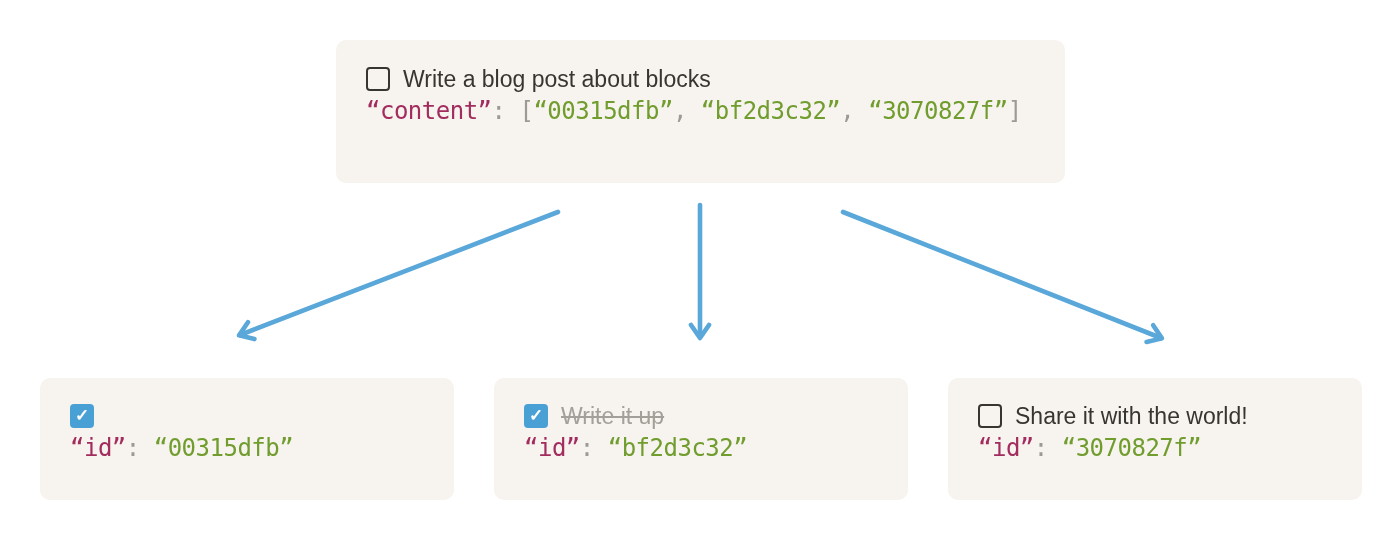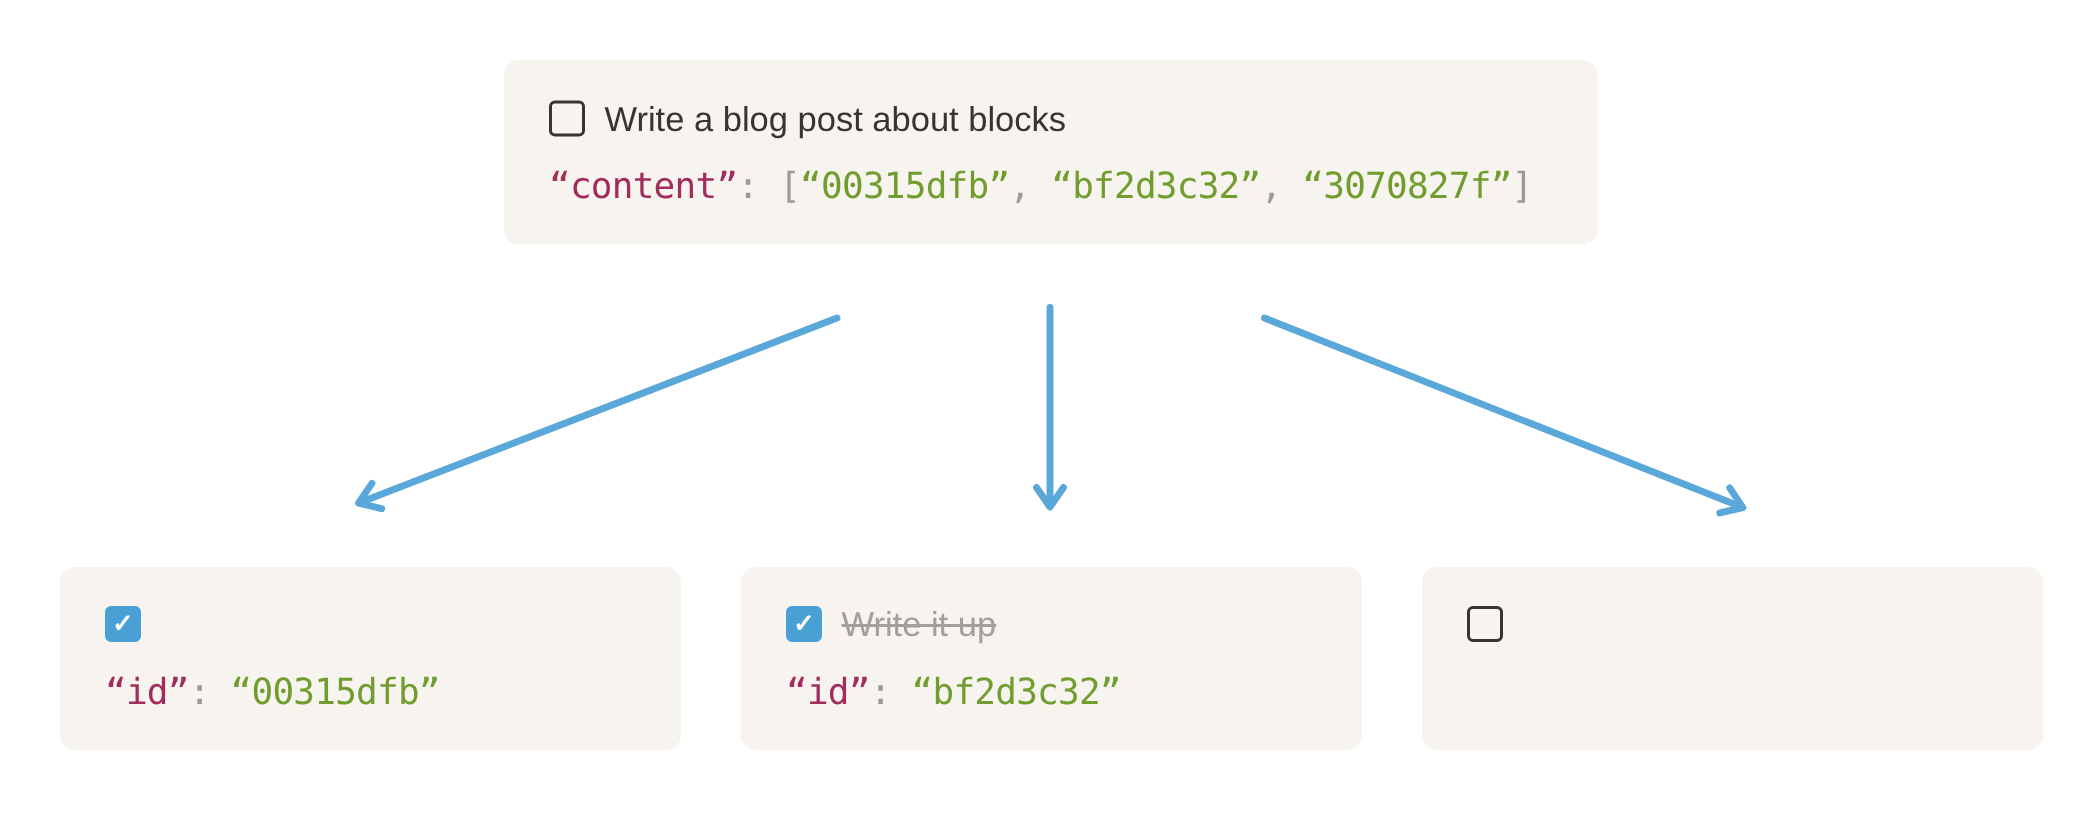--- a/index.html
+++ b/index.html
@@ -28,21 +28,21 @@
   #arrows{position:absolute;left:0;top:0;width:1400px;height:544px;pointer-events:none;}
   .arrow-shaft{stroke:var(--arrow);stroke-width:4.6;stroke-linecap:round;fill:none;}
   marker path{stroke:var(--arrow);fill:none;stroke-width:4.6;stroke-linecap:round;stroke-linejoin:round;}
 
   .card{
     position:absolute;
     background:var(--card-bg);
     border-radius:10px;
     padding:27px 30px 0 30px;
   }
-  .card.parent{left:336px;top:40px;width:729px;height:123px;}
+  .card.parent{left:336px;top:40px;width:729px;height:143px;}
   .card.child{top:378px;width:414px;height:122px;padding-top:26px;}
   .card.child-0{left:40px;}
   .card.child-1{left:494px;}
   .card.child-2{left:948px;}
 
   .todo-row{display:flex;align-items:center;gap:13px;height:24px;}
   .checkbox{
     flex:0 0 auto;
     width:24px;height:24px;
     border:2px solid var(--checkbox-border);
@@ -69,21 +69,21 @@
     color:var(--text-dark);
     white-space:nowrap;
   }
   .todo-label.done{
     color:var(--text-muted);
     text-decoration:line-through;
     text-decoration-thickness:2px;
   }
 
   .code{
-    margin-top:20px;
+    margin-top:7px;
     font-family:"DejaVu Sans Mono","Liberation Mono",monospace;
     font-size:24px;
     line-height:27px;
     white-space:nowrap;
     letter-spacing:-0.5px;
   }
   .code .key{color:var(--code-key);}
   .code .str{color:var(--code-string);}
   .code .punct{color:var(--code-punct);}
 </style>
@@ -132,16 +132,18 @@
           <span class="check">✓</span>
         </span>
       <span class="todo-label done">Write it up</span>
     </div>
     <div class="code"><span class="key">“id”</span><span class="punct">: </span><span class="str">“bf2d3c32”</span></div>
   </div>
 
   <div class="card child child-2">
     <div class="todo-row">
       <span class="checkbox"></span>
+      <span class="todo-label">Share it with the world!</span>
     </div>
+    <div class="code"><span class="key">“id”</span><span class="punct">: </span><span class="str">“3070827f”</span></div>
   </div>
 
 </div>
 
 </body></html>

